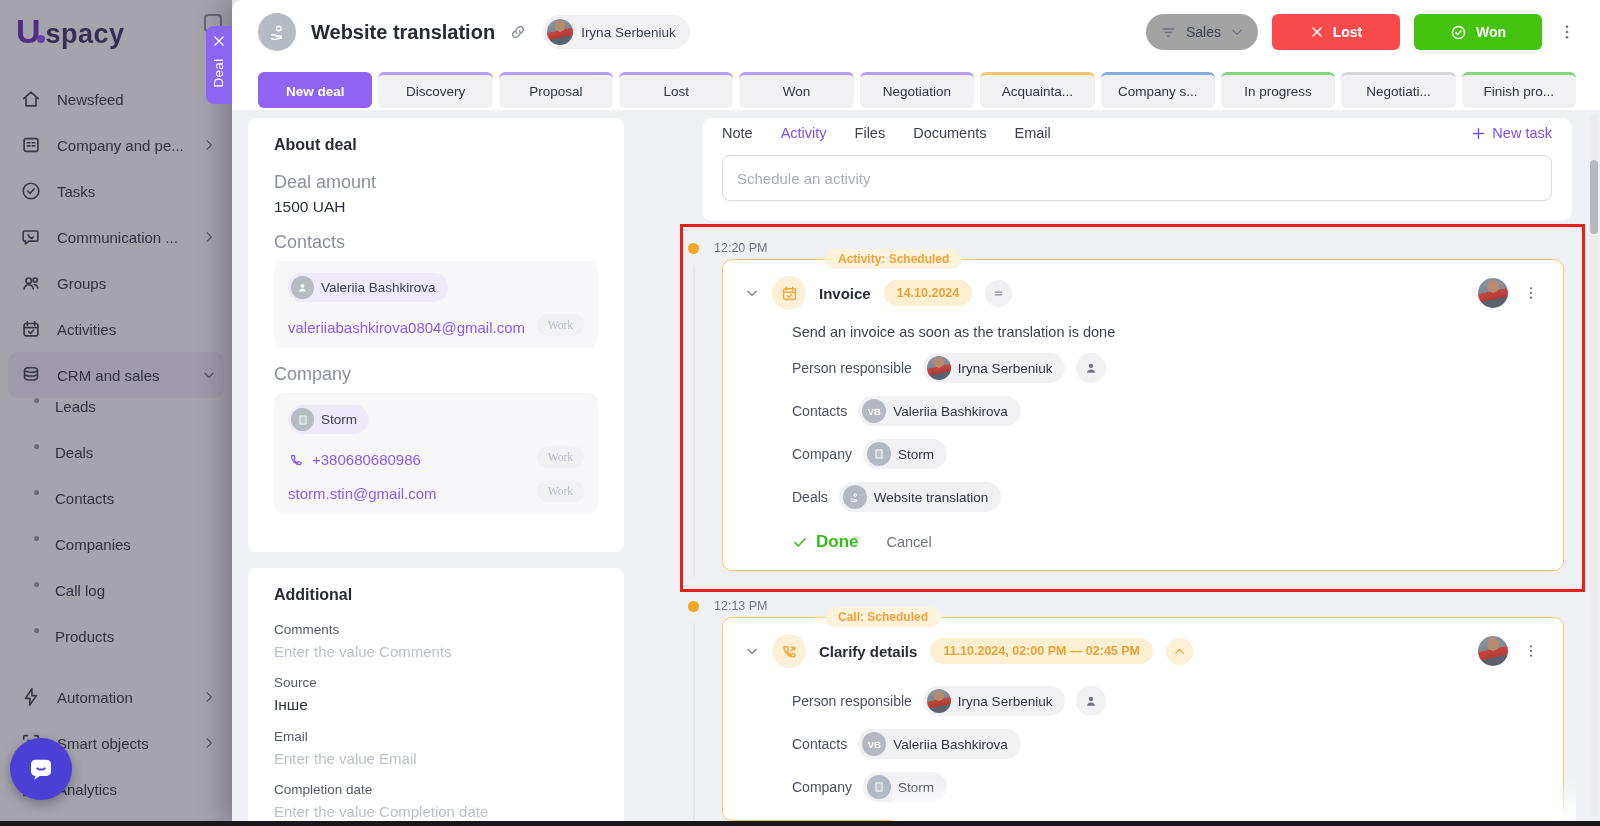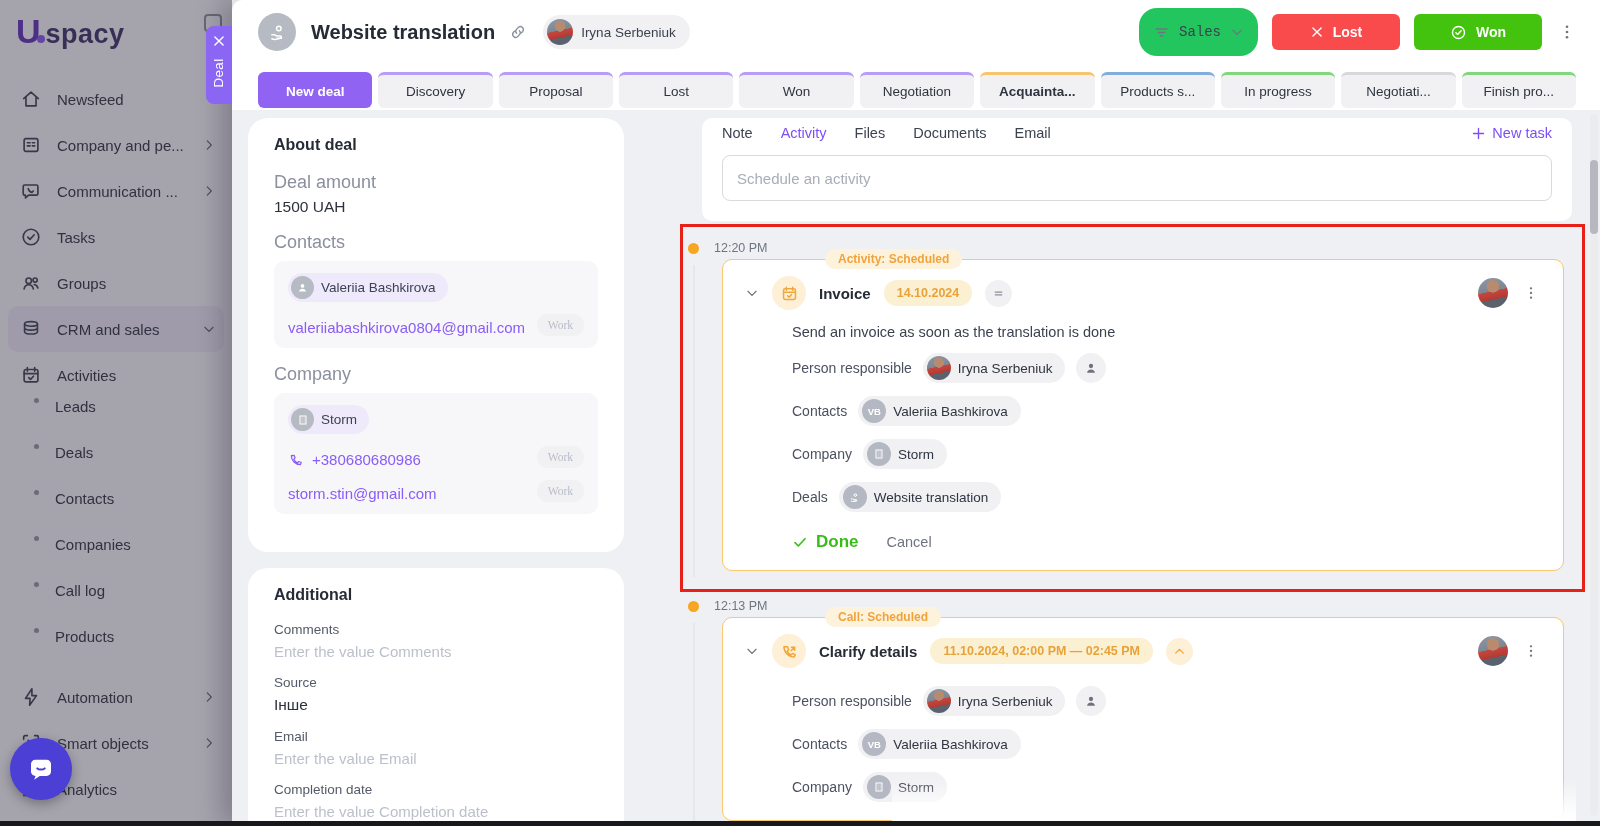--- a/index.html
+++ b/index.html
@@ -36,37 +36,37 @@
   .deal-avatar { width:38px; height:38px; border-radius:50%; background:#b6bac2; display:flex; align-items:center; justify-content:center; color:#fff; }
   .hdr-title { font-size:20px; font-weight:700; color:#262b36; margin-left:15px; }
   .link-ic { margin-left:14px; color:#8a8f9c; cursor:pointer; }
   .owner-pill { margin-left:16px; display:flex; align-items:center; gap:8px; background:#f1f1f4; border-radius:17px; padding:4px 14px 4px 4px; cursor:pointer; }
   .owner-pill .nm { font-size:13.5px; color:#3c4250; }
   .photo { width:26px; height:26px; border-radius:50%;
     background: radial-gradient(circle at 50% 28%, #b98b6e 0 23%, rgba(0,0,0,0) 24%),
                 linear-gradient(168deg,#8f98a3 0%,#7d8794 44%,#c4473e 45%,#b23a34 68%,#5a626d 69%);
   }
   .hdr-right { margin-left:auto; display:flex; align-items:center; gap:14px; }
-  .funnel-pill { display:flex; align-items:center; gap:9px; background:#22c55e; border-radius:18px; height:48px; padding:0 14px; font-size:14px; color:#3c4250; cursor:pointer;font-family:Liberation Mono, monospace; }
+  .funnel-pill { display:flex; align-items:center; gap:9px; background:#a3a3a3; border-radius:18px; height:36px; padding:0 14px; font-size:14px; color:#3c4250; cursor:pointer; }
   .btn { display:flex; align-items:center; justify-content:center; gap:9px; width:128px; height:36px; border:none; border-radius:6px; color:#fff; font-size:14px; font-weight:700; font-family:inherit; cursor:pointer; }
   .btn-lost { background:#fa4b4c; }
   .btn-won { background:#43c30d; }
   .kebab { color:#6f7480; cursor:pointer; padding:2px; }
 
   
   .stages { display:flex; gap:6px; padding:8px 24px 12px 26px; }
   .stage { flex:1 1 0; height:36px; background:#f1f1f4; border-radius:6px; border-top:3px solid #b79df5; display:flex; align-items:center; justify-content:center; font-size:13.5px; color:#30343f; white-space:nowrap; overflow:hidden; cursor:pointer; }
   .stage.active { color:#fff; font-weight:600; }
 
   
   .content { position:absolute; left:0; right:0; top:110px; bottom:0; background:#eef0f3; overflow:hidden; }
 
   
   .left-col { position:absolute; left:16px; top:8px; width:376px; }
-  .card { background:#fff; border-radius:20px; padding:18px 26px 22px; margin-bottom:16px; }
+  .card { background:#fff; border-radius:8px; padding:18px 26px 22px; margin-bottom:16px; }
   .card h3 { font-size:16px; font-weight:700; color:#262b36; margin-bottom:18px; }
   .f-label { font-size:18px; color:#8b909e; margin-bottom:5px; }
   .f-value { font-size:15.5px; color:#2c313c; margin-bottom:16px; }
   .group-box { background:#f7f7fa; border-radius:10px; padding:12px 14px; margin:8px 0 16px; }
   .tag-pill { display:inline-flex; align-items:center; gap:7px; background:#efeafb; border-radius:15px; padding:3px 12px 3px 3px; font-size:13.5px; color:#3c4250; cursor:pointer; }
   .circ-ic { width:23px; height:23px; border-radius:50%; background:#b6bac2; display:flex; align-items:center; justify-content:center; color:#fff; flex:0 0 23px; }
   .link-row { display:flex; justify-content:space-between; align-items:flex-end; margin-top:12px; }
   .plink { color:#8b5cf6; font-size:15px; cursor:pointer; display:flex; align-items:center; gap:8px; word-break:break-all; }
   .work-badge { background:#f1f1f3; color:#b9bdc9; font-size:11.5px; border-radius:12px; padding:5px 11px;font-family:Liberation Serif, serif; }
   .add-field { margin-top:15px; }
@@ -151,76 +151,76 @@
       <span class="chev">
           <svg viewBox="0 0 24 24" width="14" height="14" fill="none" stroke="currentColor" stroke-width="2" stroke-linecap="round">
             <path d="M9 5l7 7-7 7"></path>
           </svg>
         </span>
     </div>
 
     <div class="m-item">
       <span class="mi-icon">
           <svg viewBox="0 0 24 24" width="22" height="22" fill="none" stroke="currentColor" stroke-width="1.8" stroke-linecap="round" stroke-linejoin="round">
+            <circle cx="12" cy="12" r="8.5"></circle>
+            <path d="M8.5 12.2l2.4 2.4 4.6-5"></path>
+          </svg>
+        </span>
+      <span>Tasks</span>
+    </div>
+
+    <div class="m-item">
+      <span class="mi-icon">
+          <svg viewBox="0 0 24 24" width="22" height="22" fill="none" stroke="currentColor" stroke-width="1.8" stroke-linecap="round" stroke-linejoin="round">
             <path d="M5 5.5h13a1.5 1.5 0 0 1 1.5 1.5v8a1.5 1.5 0 0 1-1.5 1.5h-8.5L6 19.5v-3H5A1.5 1.5 0 0 1 3.5 15V7A1.5 1.5 0 0 1 5 5.5z"></path>
             <path d="M9 9.5c.5 2 2 3.5 4 4l1.5-1.5"></path>
           </svg>
         </span>
       <span>Communication ...</span>
       <span class="chev">
           <svg viewBox="0 0 24 24" width="14" height="14" fill="none" stroke="currentColor" stroke-width="2" stroke-linecap="round">
             <path d="M9 5l7 7-7 7"></path>
           </svg>
         </span>
     </div>
 
     <div class="m-item">
       <span class="mi-icon">
-          <svg viewBox="0 0 24 24" width="22" height="22" fill="none" stroke="currentColor" stroke-width="1.8" stroke-linecap="round" stroke-linejoin="round">
-            <circle cx="12" cy="12" r="8.5"></circle>
-            <path d="M8.5 12.2l2.4 2.4 4.6-5"></path>
-          </svg>
-        </span>
-      <span>Tasks</span>
-    </div>
-
-    <div class="m-item">
-      <span class="mi-icon">
           <svg viewBox="0 0 24 24" width="22" height="22" fill="none" stroke="currentColor" stroke-width="1.8" stroke-linecap="round">
             <circle cx="9.5" cy="9.5" r="3"></circle>
             <circle cx="16.5" cy="8.8" r="2.3"></circle>
             <path d="M4.5 18.5c.5-3 2.6-4.6 5-4.6s4.5 1.6 5 4.6 M15.5 13.6c2 .3 3.5 1.7 4 3.8"></path>
           </svg>
         </span>
       <span>Groups</span>
     </div>
 
+    <div class="m-item">
+      <span class="mi-icon">
+          <svg viewBox="0 0 24 24" width="22" height="22" fill="none" stroke="currentColor" stroke-width="1.8" stroke-linecap="round" stroke-linejoin="round">
+            <rect x="4.5" y="6" width="15" height="13.5" rx="2"></rect>
+            <path d="M8 4v4 M16 4v4 M4.5 10.5h15 M9.5 14.8l2 2 3.2-3.5"></path>
+          </svg>
+        </span>
+      <span>Activities</span>
+    </div>
+
     <div class="m-item active">
       <span class="mi-icon">
           <svg viewBox="0 0 24 24" width="22" height="22" fill="none" stroke="currentColor" stroke-width="1.8" stroke-linecap="round">
             <ellipse cx="12" cy="6.5" rx="7" ry="2.5"></ellipse>
             <path d="M5 6.5v4.2c0 1.4 3.1 2.5 7 2.5s7-1.1 7-2.5V6.5 M5 10.7v4.2c0 1.4 3.1 2.5 7 2.5s7-1.1 7-2.5v-4.2"></path>
           </svg>
         </span>
       <span>CRM and sales</span>
       <span class="chev">
           <svg viewBox="0 0 24 24" width="14" height="14" fill="none" stroke="currentColor" stroke-width="2" stroke-linecap="round">
             <path d="M5 9l7 7 7-7"></path>
           </svg>
         </span>
-    </div>
-
-    <div class="m-item">
-      <span class="mi-icon">
-          <svg viewBox="0 0 24 24" width="22" height="22" fill="none" stroke="currentColor" stroke-width="1.8" stroke-linecap="round" stroke-linejoin="round">
-            <rect x="4.5" y="6" width="15" height="13.5" rx="2"></rect>
-            <path d="M8 4v4 M16 4v4 M4.5 10.5h15 M9.5 14.8l2 2 3.2-3.5"></path>
-          </svg>
-        </span>
-      <span>Activities</span>
     </div>
 
     <div class="m-sub">
         <span class="bullet"></span>
         <span>Leads</span>
       </div>
     <div class="m-sub">
         <span class="bullet"></span>
         <span>Deals</span>
       </div>
@@ -362,22 +362,22 @@
     </div>
   </div>
 
   <div class="stages">
     <div class="stage active" style="border-top-color: rgb(145, 99, 243); background: rgb(145, 99, 243);">New deal</div>
     <div class="stage" style="border-top-color: rgb(183, 157, 245);">Discovery</div>
     <div class="stage" style="border-top-color: rgb(183, 157, 245);">Proposal</div>
     <div class="stage" style="border-top-color: rgb(183, 157, 245);">Lost</div>
     <div class="stage" style="border-top-color: rgb(183, 157, 245);">Won</div>
     <div class="stage" style="border-top-color: rgb(183, 157, 245);">Negotiation</div>
-    <div class="stage" style="border-top-color: rgb(247, 197, 112); font-weight: bold;">Acquainta...</div>
-    <div class="stage" style="border-top-color: rgb(130, 174, 222);">Products s...</div>
+    <div class="stage" style="border-top-color: rgb(247, 197, 112);">Acquainta...</div>
+    <div class="stage" style="border-top-color: rgb(130, 174, 222);">Company s...</div>
     <div class="stage" style="border-top-color: rgb(130, 214, 126);">In progress</div>
     <div class="stage" style="border-top-color: rgb(215, 215, 220);">Negotiati...</div>
     <div class="stage" style="border-top-color: rgb(130, 214, 126);">Finish pro...</div>
   </div>
 
   <div class="content">
 
     <div class="left-col">
       <div class="card">
         <h3>About deal</h3>

